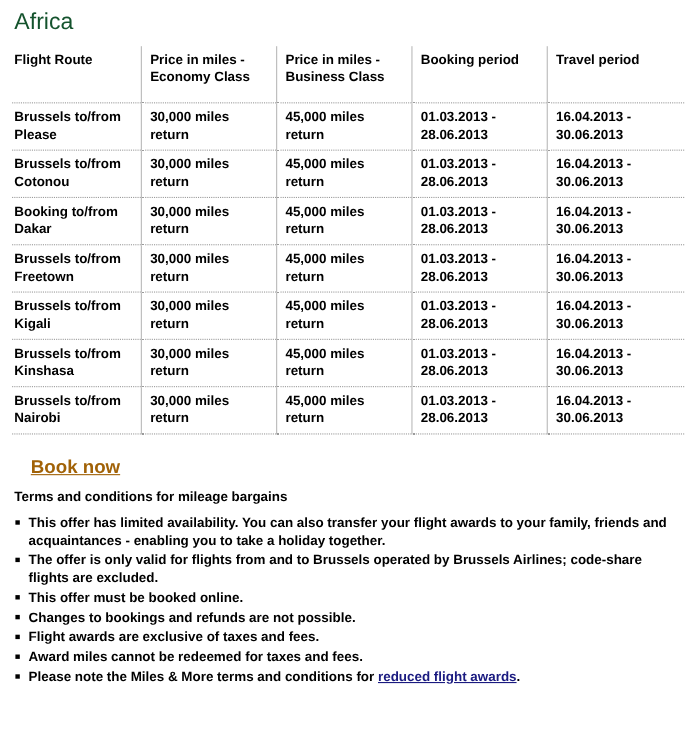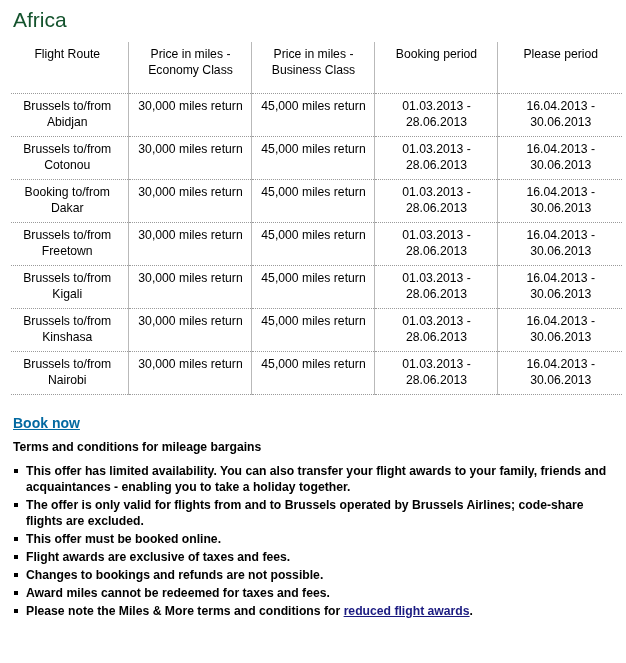--- a/index.html
+++ b/index.html
@@ -15,39 +15,40 @@
     font-size: 21px; font-weight: normal; color: #14532d;
     height: 34px; line-height: 24px;
   }
   table.routes {
     border-collapse: collapse;
     width: 611px; margin-left: -2px;
     font-weight: bold; font-size: 12.2px; line-height: 16px;
     table-layout: fixed;
   }
   table.routes th, table.routes td {
-    text-align: center; vertical-align: top;
+    text-align: left; vertical-align: top;
     padding: 4px 6px 5px 2px;
     border-left: 1px solid #b9b9b9;
     border-bottom: 1px dotted #9a9a9a;
-    font-weight: normal;
+    font-weight: bold;
   }
   table.routes th { padding: 4px 6px 12px 8px; height: 35px; }
   table.routes td { padding: 4px 6px 4px 8px; height: 34px; }
   table.routes th:first-child, table.routes td:first-child { border-left: none; padding-left: 2px; }
   table.routes tr.head th { border-bottom: 1px dotted #9a9a9a; }
   col.c1 { width: 117px; }
   col.c2 { width: 123px; }
   col.c3 { width: 123px; }
   col.c4 { width: 123px; }
   col.c5 { width: 125px; }
   .book {
     margin-top: 20px; display: inline-block;
-    font-weight: bold; font-size: 14px; color: #0369a1; text-decoration: underline;
+    font-weight: bold; font-size: 17px; color: #a16207; text-decoration: underline;
     cursor: pointer;
+    margin-left: 15px;
   }
   .terms-title {
     margin-top: 9px; font-weight: bold; font-size: 12.2px;
   }
   ul.terms {
     list-style: none; margin: 9px 0 0 0; padding: 0;
     font-weight: bold; font-size: 12.2px; line-height: 16px;
   }
   ul.terms li { position: relative; padding-left: 13px; margin-bottom: 2px; width: 590px; }
   ul.terms li .bullet {
@@ -68,26 +69,26 @@
         <col class="c3">
         <col class="c4">
         <col class="c5">
       </colgroup>
     <thead>
       <tr class="head">
         <th>Flight Route</th>
         <th>Price in miles - Economy Class</th>
         <th>Price in miles - Business Class</th>
         <th>Booking period</th>
-        <th>Please period</th>
+        <th>Travel period</th>
       </tr>
     </thead>
     <tbody>
       <tr>
-        <td>Brussels to/from Abidjan</td>
+        <td>Brussels to/from Please</td>
         <td>30,000 miles return</td>
         <td>45,000 miles return</td>
         <td>01.03.2013 - 28.06.2013</td>
         <td>16.04.2013 - 30.06.2013</td>
       </tr>
       <tr>
         <td>Brussels to/from Cotonou</td>
         <td>30,000 miles return</td>
         <td>45,000 miles return</td>
         <td>01.03.2013 - 28.06.2013</td>
@@ -132,18 +133,18 @@
   </table>
 
   <a class="book">Book now</a>
 
   <div class="terms-title">Terms and conditions for mileage bargains</div>
 
   <ul class="terms">
     <li><span class="bullet"></span><span>This offer has limited availability. You can also transfer your flight awards to your family, friends and acquaintances - enabling you to take a holiday together.</span></li>
     <li><span class="bullet"></span><span>The offer is only valid for flights from and to Brussels operated by Brussels Airlines; code-share flights are excluded.</span></li>
     <li><span class="bullet"></span><span>This offer must be booked online.</span></li>
+    <li><span class="bullet"></span><span>Changes to bookings and refunds are not possible.</span></li>
     <li><span class="bullet"></span><span>Flight awards are exclusive of taxes and fees.</span></li>
-    <li><span class="bullet"></span><span>Changes to bookings and refunds are not possible.</span></li>
     <li><span class="bullet"></span><span>Award miles cannot be redeemed for taxes and fees.</span></li>
     <li><span class="bullet"></span><span>Please note the Miles &amp; More terms and conditions for </span><a class="inline-link">reduced flight awards</a><span>.</span></li>
   </ul>
 </div>
 
 </body></html>

